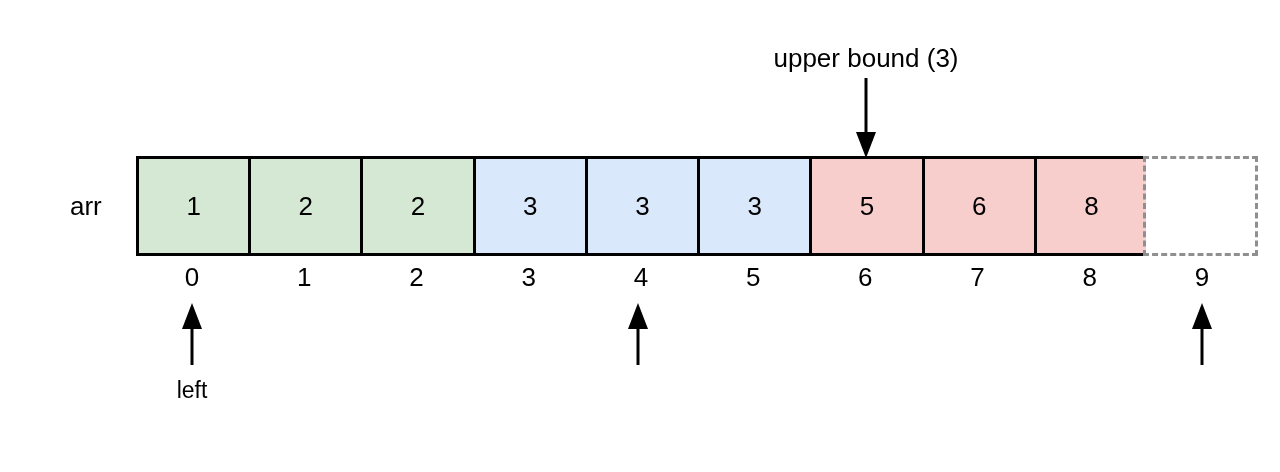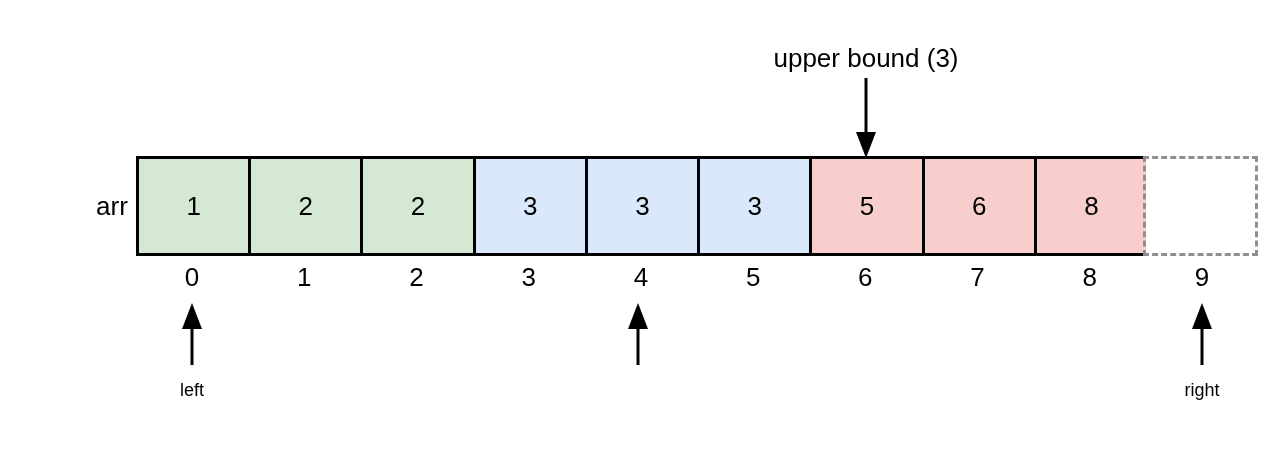--- a/index.html
+++ b/index.html
@@ -10,24 +10,24 @@
     background: #ffffff;
     font-family: "Liberation Sans", sans-serif;
     color: #000000;
     overflow: hidden;
     margin-left: 36px;
   }
 
   
   .array-label {
     position: absolute;
-    left: 46px; top: 191px;
+    left: 34px; top: 191px;
     width: 60px; height: 30px;
     line-height: 30px;
-    text-align: center;
+    text-align: left;
     font-size: 26px;
   }
   .cells {
     position: absolute;
     left: 100px; top: 156px;
     width: 1010px; height: 100px;
     display: flex;
   }
   .cell {
     flex: 1;
@@ -77,21 +77,21 @@
   .pointer-arrow.p-left  { left: 144px; }
   .pointer-arrow.p-mid   { left: 590px; }
   .pointer-arrow.p-right { left: 1154px; }
 
   .pointer-label {
     position: absolute;
     top: 375px;
     width: 140px; height: 30px;
     line-height: 30px;
     text-align: center;
-    font-size: 18px;
+    font-size: 23px;
   }
   .pointer-label.p-left  { left: 86px; }
   .pointer-label.p-mid   { left: 532px; }
   .pointer-label.p-right { left: 1096px; }
 
   
   .annotation-label {
     position: absolute;
     left: 720px; top: 43px;
     width: 220px; height: 30px;
@@ -170,15 +170,14 @@
   <svg class="pointer-arrow p-mid" viewBox="0 0 24 62">
     <line x1="12" y1="24" x2="12" y2="62" stroke="#000" stroke-width="3"></line>
     <polygon points="12,0 2,26 22,26" fill="#000"></polygon>
   </svg>
   <svg class="pointer-arrow p-right" viewBox="0 0 24 62">
     <line x1="12" y1="24" x2="12" y2="62" stroke="#000" stroke-width="3"></line>
     <polygon points="12,0 2,26 22,26" fill="#000"></polygon>
   </svg>
 
   <div class="pointer-label p-left">left</div>
-  <div class="pointer-label p-right">right</div>
 
 </div>
 
 </body></html>

